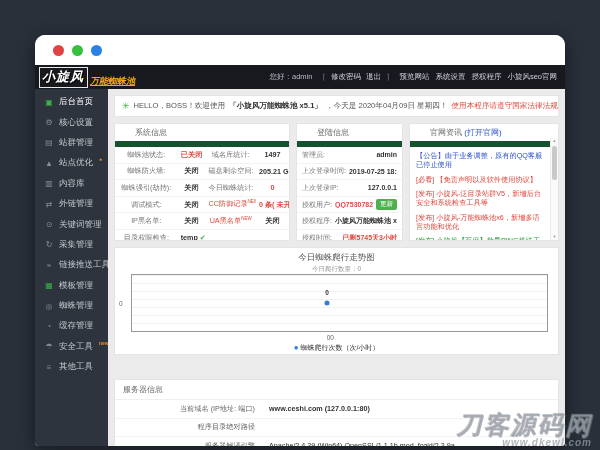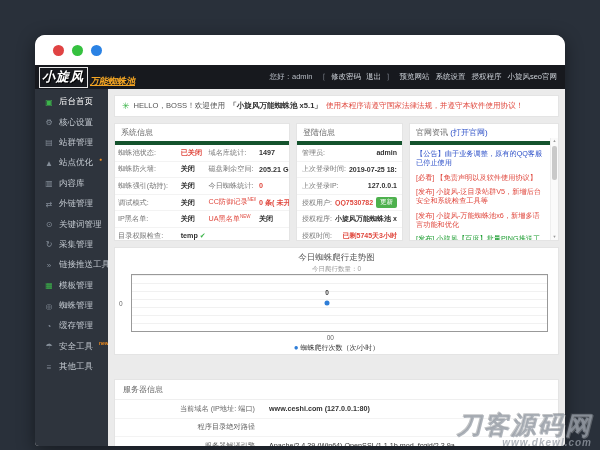--- a/index.html
+++ b/index.html
@@ -42,27 +42,27 @@
   .content { flex:1; background:#ebebeb; padding:6px; position:relative; overflow:hidden; min-width:0; }
 
   .notice { background:#fff; border:1px solid #e4e4e4; height:22px; display:flex; align-items:center;
             gap:4px; padding:0 7px; font-size:7.6px; color:#555; white-space:nowrap; overflow:hidden; }
   .notice .sun { color:#3cb54a; font-size:9px; }
   .notice b { color:#333; }
   .notice .warn { color:#e0483e; }
 
   .panels { display:flex; gap:6px; margin-top:6px; height:118px; }
   .panel { background:#fff; border:1px solid #e4e4e4; overflow:hidden; position:relative; }
-  .panel-title { font-size:8px; color:#666; padding:3px 6px; border-bottom:4px solid #14532d; }
+  .panel-title { font-size:8px; color:#666; padding:3px 20px; border-bottom:6px solid #14532d; }
   .panel-title .open-site { color:#2d50c8; cursor:pointer; }
 
   .panel-sys { width:176px; flex:none; }
   .sys-row { display:grid; grid-template-columns:36% 16% 29% 19%; border-bottom:1px solid #f3f3f3;
              font-size:7.2px; height:16.6px; align-items:center; }
-  .sys-row > div { padding:0 3px; overflow:hidden; white-space:nowrap; }
+  .sys-row > div { padding:0 3px; overflow:hidden; white-space:nowrap;text-align:center; }
   .sys-row .v { font-weight:bold; color:#333; }
   .sys-row .l { color:#777; }
   .red { color:#e0483e !important; }
   .sys-sup { font-size:4.5px; vertical-align:super; color:#e0483e; }
   .check { color:#3cb54a; font-size:7px; }
 
   .panel-login { width:107px; flex:none; }
   .login-row { display:flex; justify-content:space-between; align-items:center; gap:3px;
                border-bottom:1px solid #f3f3f3; font-size:7px; height:16.6px; padding:0 5px; white-space:nowrap; }
   .login-row .l { color:#777; flex:none; }
@@ -200,20 +200,21 @@
         <span>其他工具</span>
       </div>
     </div>
 
     <div class="content">
 
       <div class="notice">
         <span class="sun">✳</span>
         <span>HELLO，BOSS！欢迎使用</span>
         <b>「小旋风万能蜘蛛池 x5.1」</b>
+        <span>，今天是 2020年04月09日 星期四！</span>
         <span class="warn">使用本程序请遵守国家法律法规，并遵守本软件使用协议！</span>
 
       </div>
 
       <div class="panels">
         <div class="panel panel-sys">
           <div class="panel-title">系统信息</div>
           <div class="sys-row">
             <div class="l">蜘蛛池状态:</div>
             <div class="v red">已关闭</div>

